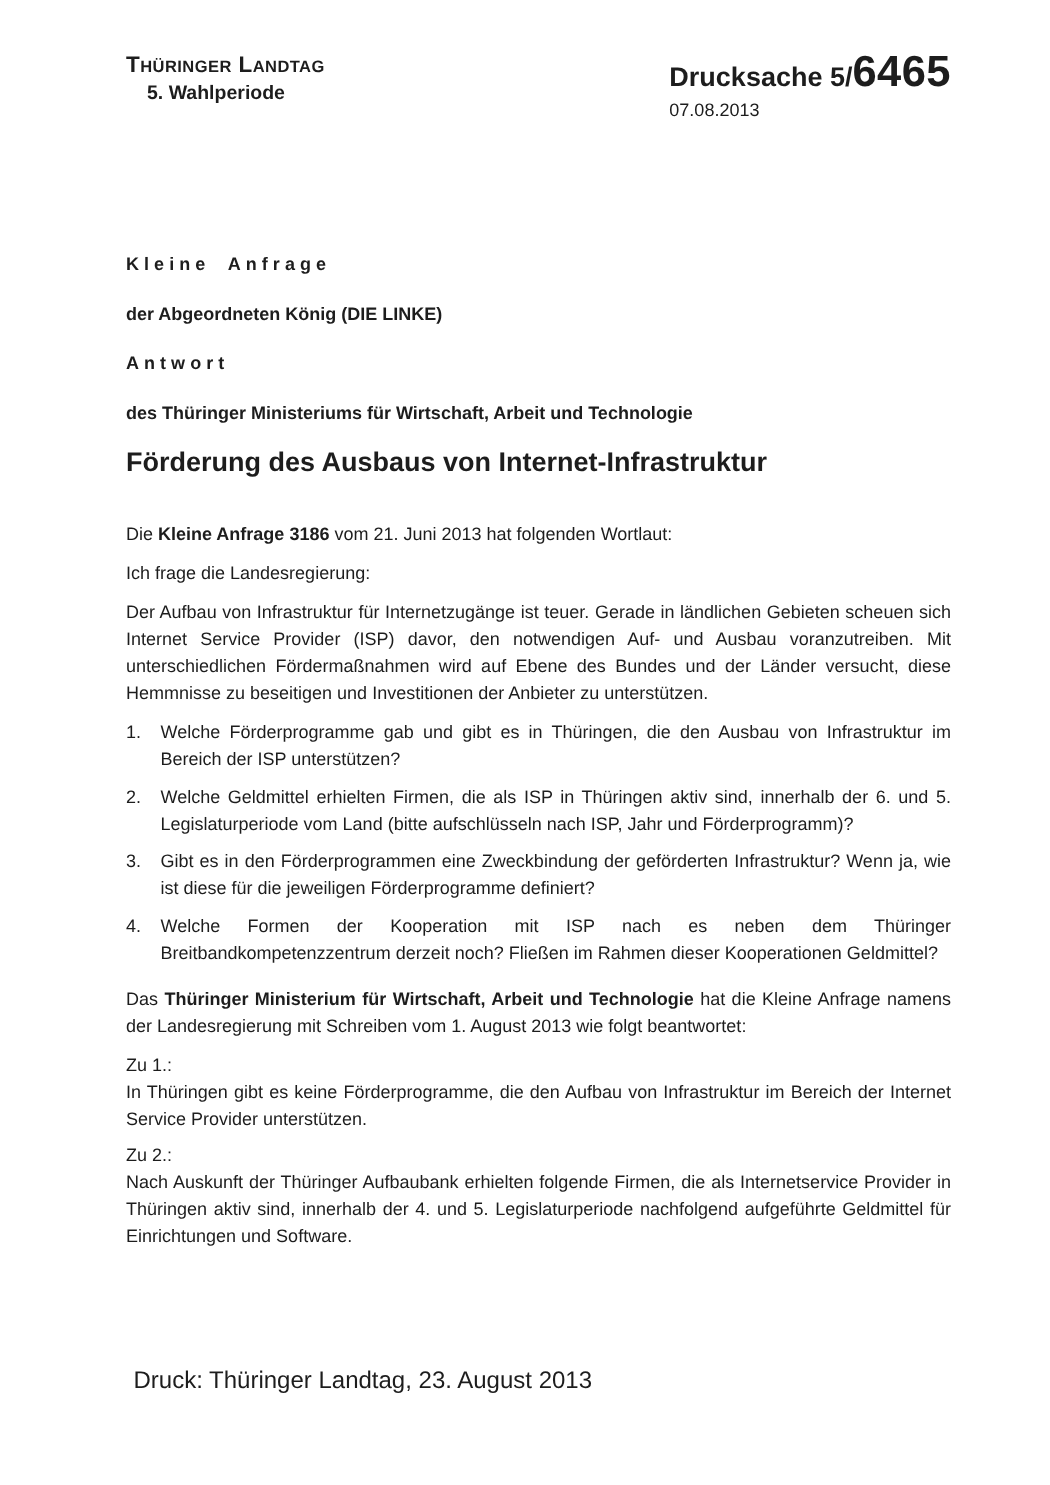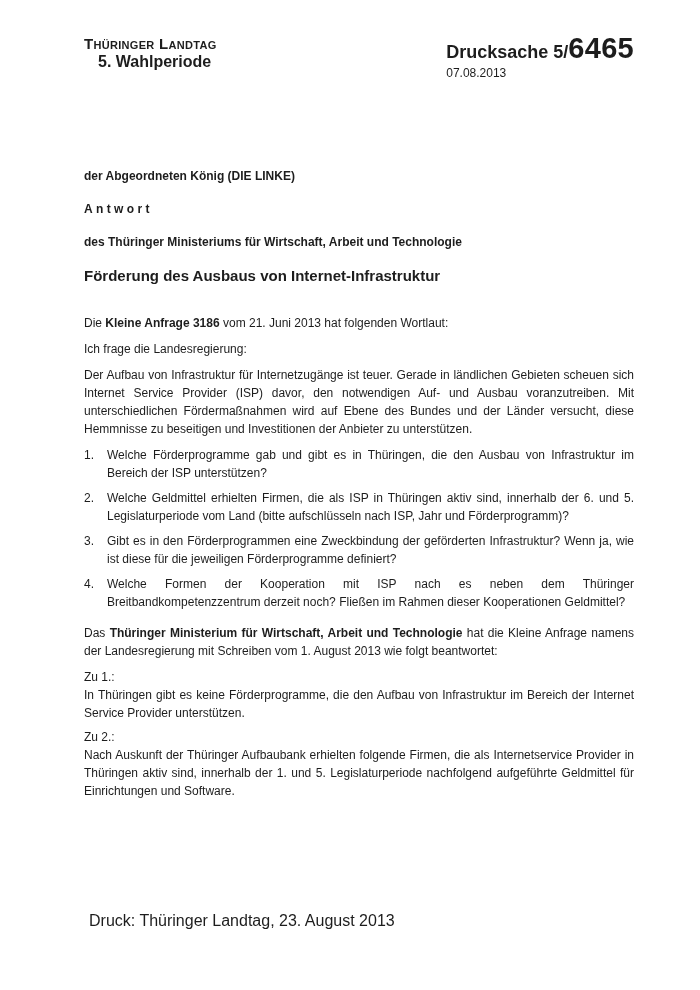--- a/index.html
+++ b/index.html
@@ -30,42 +30,42 @@
   .institution {
     font-weight: bold;
     font-variant: small-caps;
     font-size: 15px;
     line-height: 19px;
     letter-spacing: 0.02em;
     white-space: nowrap;
   }
   .period {
     font-weight: bold;
-    font-size: 16px;
+    font-size: 13px;
     line-height: 17px;
     padding-left: 14px;
     white-space: nowrap;
   }
   .header-right { text-align: left; }
   .ds-line { display: flex; align-items: baseline; white-space: nowrap; }
   .ds-label { font-weight: bold; font-size: 18px; }
   .ds-number { font-weight: bold; font-size: 29px; line-height: 29px; letter-spacing: 0.01em; }
   .doc-date { font-size: 12px; line-height: 19px; margin-top: 1px; }
 
   
   .subject-block p {
     font-weight: bold;
     margin-bottom: 15px;
     white-space: nowrap;
   }
   .spaced { letter-spacing: 0.28em; word-spacing: 0.45em; }
 
   .doc-title {
     font-weight: bold;
-    font-size: 15px;
+    font-size: 18px;
     line-height: 19px;
     margin-top: 3px;
     margin-bottom: 29px;
   }
 
   
   .para {
     text-align: justify;
     hyphens: auto; -webkit-hyphens: auto;
     margin-bottom: 8px;
@@ -123,20 +123,21 @@
     <div class="header-right">
       <div class="ds-line">
         <span class="ds-label">Drucksache 5/</span>
           <span class="ds-number">6465</span>
       </div>
       <div class="doc-date">07.08.2013</div>
     </div>
   </header>
 
   <section class="subject-block">
+    <p class="spaced">Kleine Anfrage</p>
     <p>der Abgeordneten König (DIE LINKE)</p>
     <p class="spaced">Antwort</p>
     <p>des Thüringer Ministeriums für Wirtschaft, Arbeit und Technologie</p>
   </section>
 
   <h1 class="doc-title">Förderung des Ausbaus von Internet-Infrastruktur</h1>
 
   <p class="para no-justify"><span>Die </span><strong>Kleine Anfrage 3186</strong><span> vom 21. Juni 2013 hat folgenden Wortlaut:</span></p>
 
   <p class="para no-justify">Ich frage die Landesregierung:</p>
@@ -152,18 +153,18 @@
 
   <p class="para answer-intro"><span>Das </span><strong>Thüringer Ministerium für Wirtschaft, Arbeit und Technologie</strong><span> hat die Kleine Anfrage namens der Landesregierung mit Schreiben vom 1. August 2013 wie folgt beantwortet:</span></p>
 
   <div class="answer-block">
     <p class="zu-label">Zu 1.:</p>
     <p class="zu-text">In Thüringen gibt es keine Förderprogramme, die den Aufbau von Infrastruktur im Bereich der Internet Service Provider unterstützen.</p>
   </div>
 
   <div class="answer-block">
     <p class="zu-label">Zu 2.:</p>
-    <p class="zu-text">Nach Auskunft der Thüringer Aufbaubank erhielten folgende Firmen, die als Internetservice Provider in Thüringen aktiv sind, innerhalb der 1. und 5. Legislaturperiode nachfolgend aufgeführte Geldmittel für Einrichtungen und Software.</p>
+    <p class="zu-text">Nach Auskunft der Thüringer Aufbaubank erhielten folgende Firmen, die als Internetservice Provider in Thüringen aktiv sind, innerhalb der 4. und 5. Legislaturperiode nachfolgend aufgeführte Geldmittel für Einrichtungen und Software.</p>
   </div>
 
   <div class="doc-footer">Druck: Thüringer Landtag, 23. August 2013</div>
 
 </div>
 
 </body></html>

